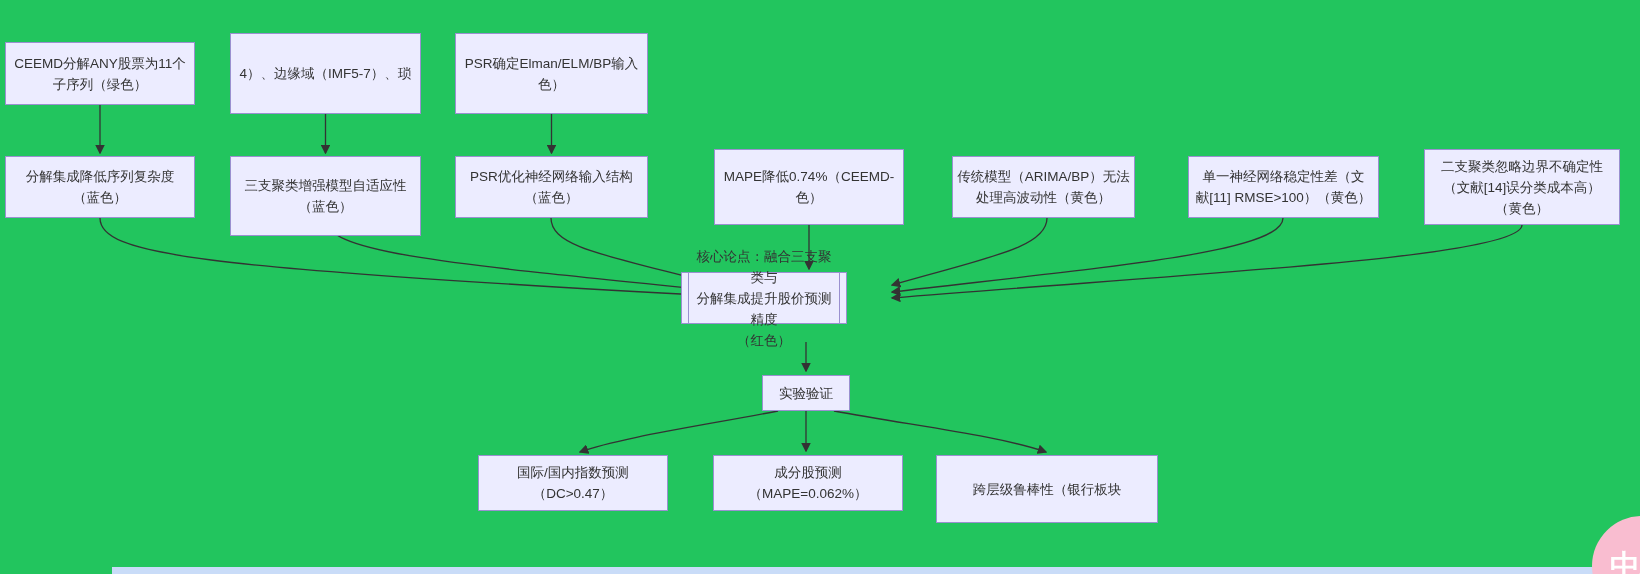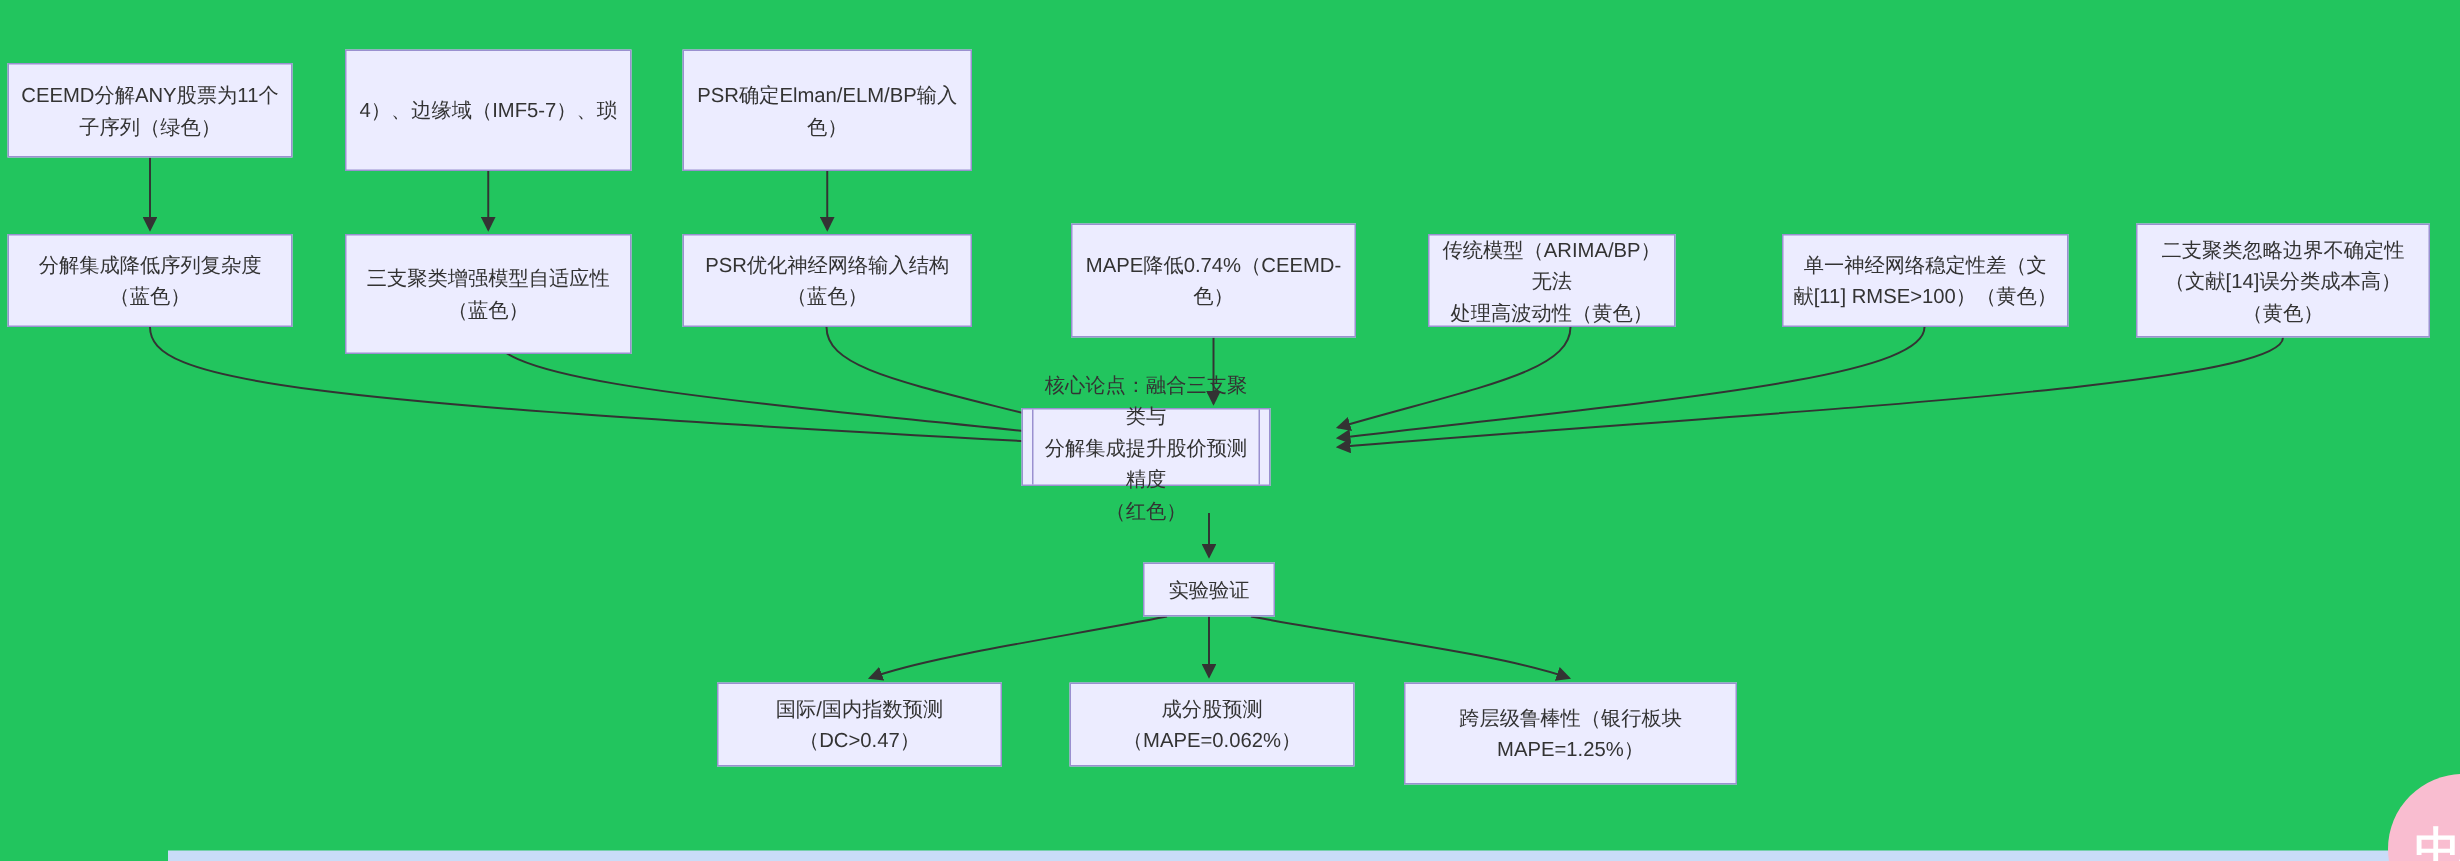--- a/index.html
+++ b/index.html
@@ -110,21 +110,21 @@
     <div class="line">（蓝色）</div>
   </div>
   <div class="node" style="left:455px;top:156px;width:193px;height:62px">
     <div class="line">PSR优化神经网络输入结构</div>
     <div class="line">（蓝色）</div>
   </div>
   <div class="node" style="left:714px;top:149px;width:190px;height:76px">
     <div class="line">MAPE降低0.74%（CEEMD-</div>
     <div class="line">色）</div>
   </div>
-  <div class="node" style="left:952px;top:156px;width:165px;height:62px">
+  <div class="node" style="left:952px;top:156px;width:183px;height:62px">
     <div class="line">传统模型（ARIMA/BP）无法</div>
     <div class="line">处理高波动性（黄色）</div>
   </div>
   <div class="node" style="left:1188px;top:156px;width:191px;height:62px">
     <div class="line">单一神经网络稳定性差（文</div>
     <div class="line">献[11] RMSE&gt;100）（黄色）</div>
   </div>
   <div class="node" style="left:1424px;top:149px;width:196px;height:76px">
     <div class="line">二支聚类忽略边界不确定性</div>
     <div class="line">（文献[14]误分类成本高）</div>
@@ -144,21 +144,20 @@
   <div class="node" style="left:478px;top:455px;width:190px;height:56px">
     <div class="line">国际/国内指数预测</div>
     <div class="line">（DC&gt;0.47）</div>
   </div>
   <div class="node" style="left:713px;top:455px;width:190px;height:56px">
     <div class="line">成分股预测</div>
     <div class="line">（MAPE=0.062%）</div>
   </div>
   <div class="node" style="left:936px;top:455px;width:222px;height:68px">
     <div class="line">跨层级鲁棒性（银行板块</div>
-    <div class="line">MAPE=1.25%）</div>
   </div>
 
   <div class="bottom-bar"></div>
 
   <div class="watermark">
     <span class="wm-label">中A</span>
   </div>
 
 </div>
 

